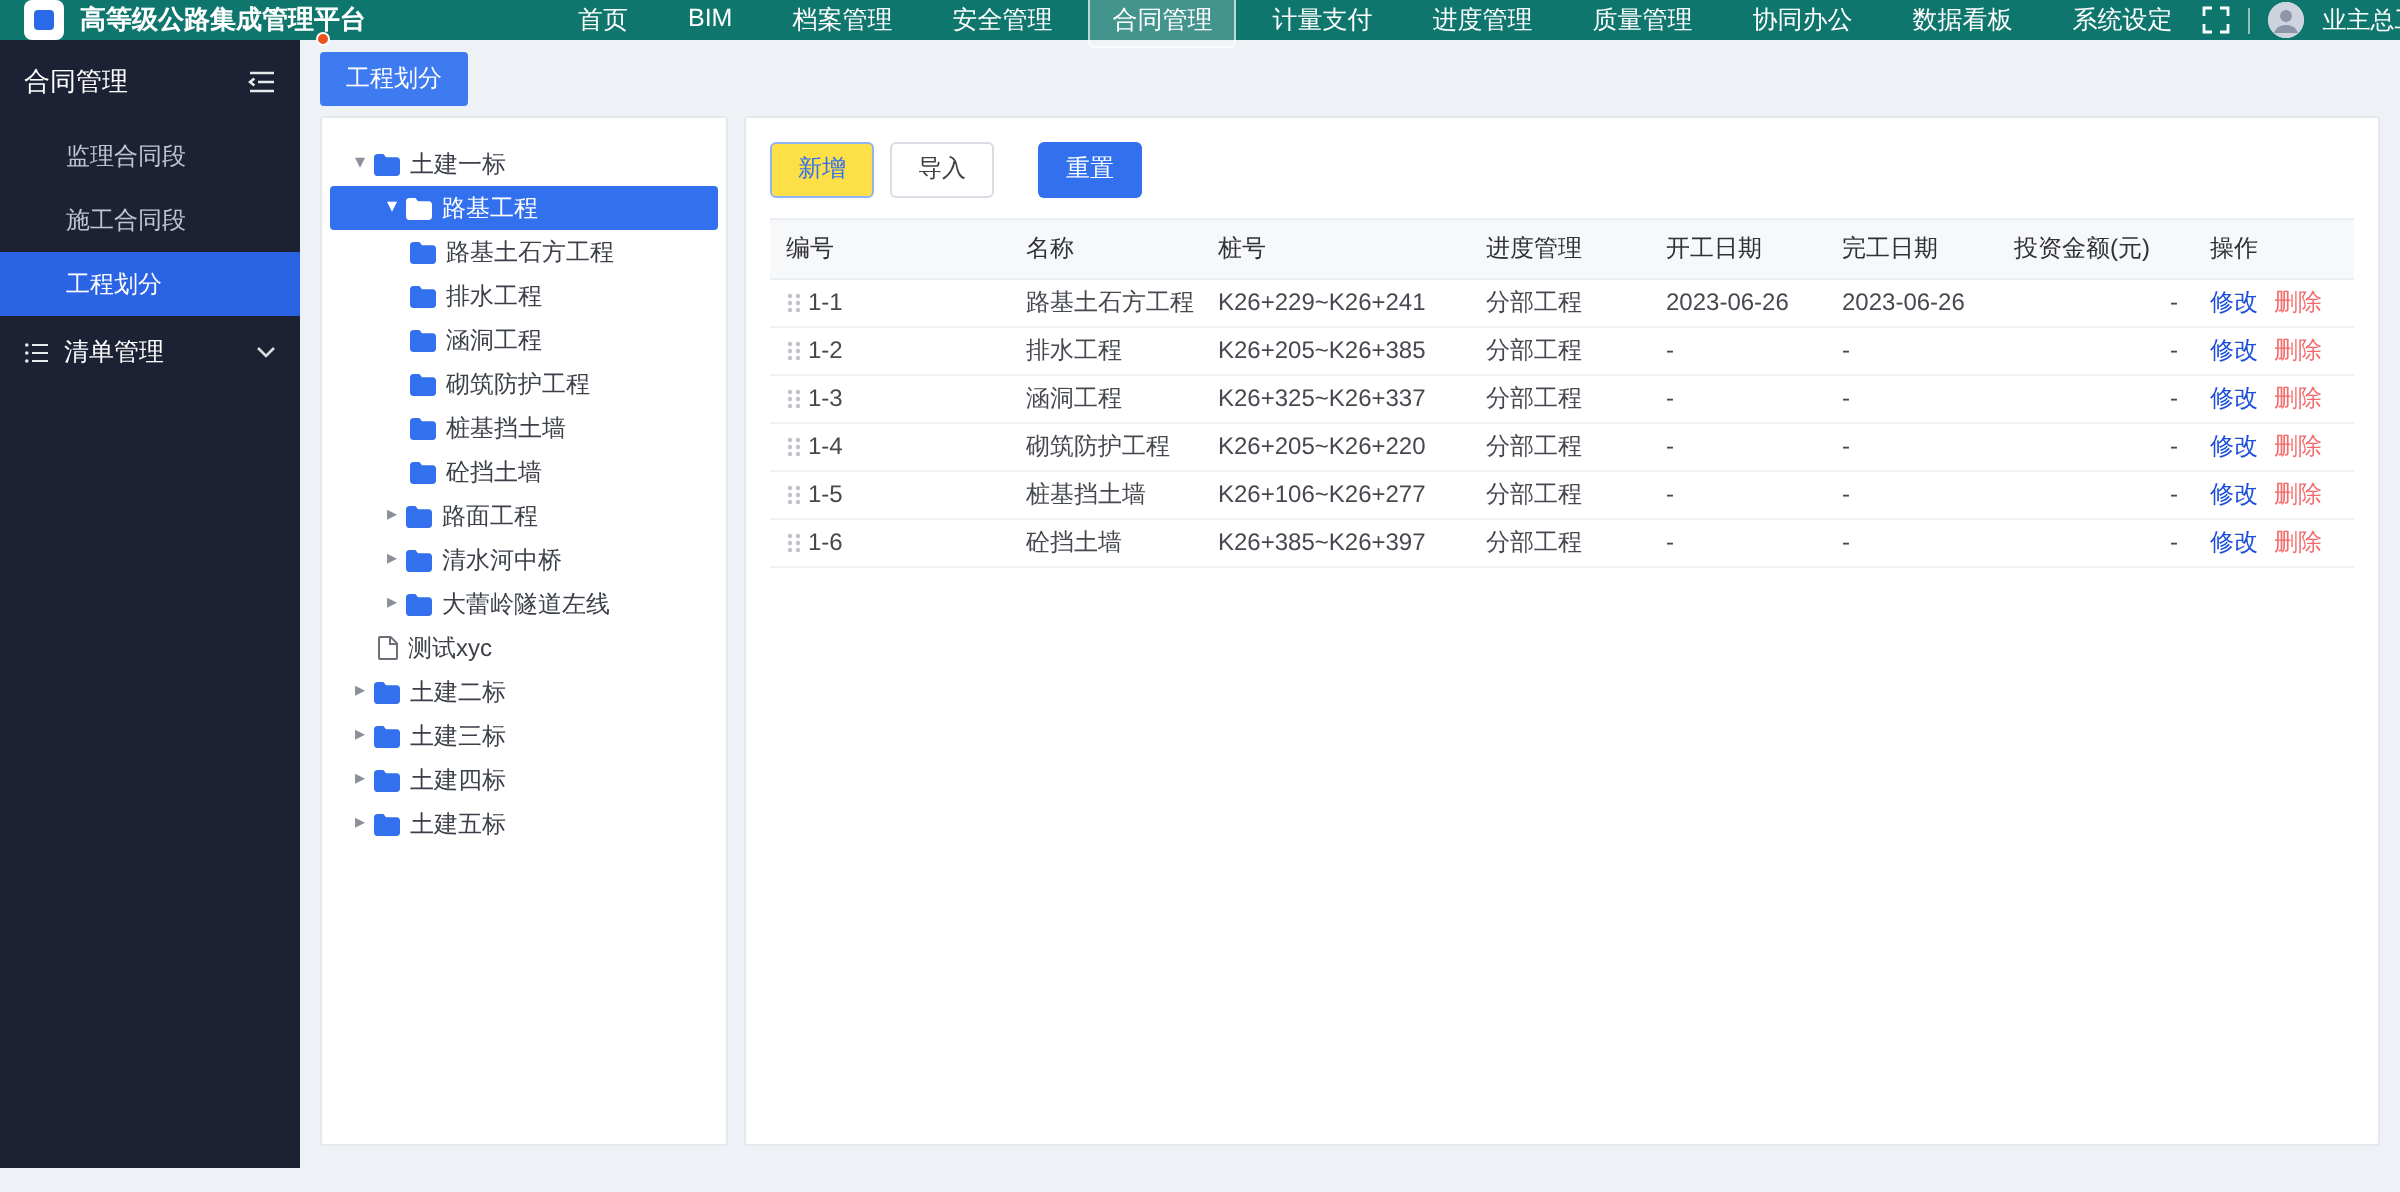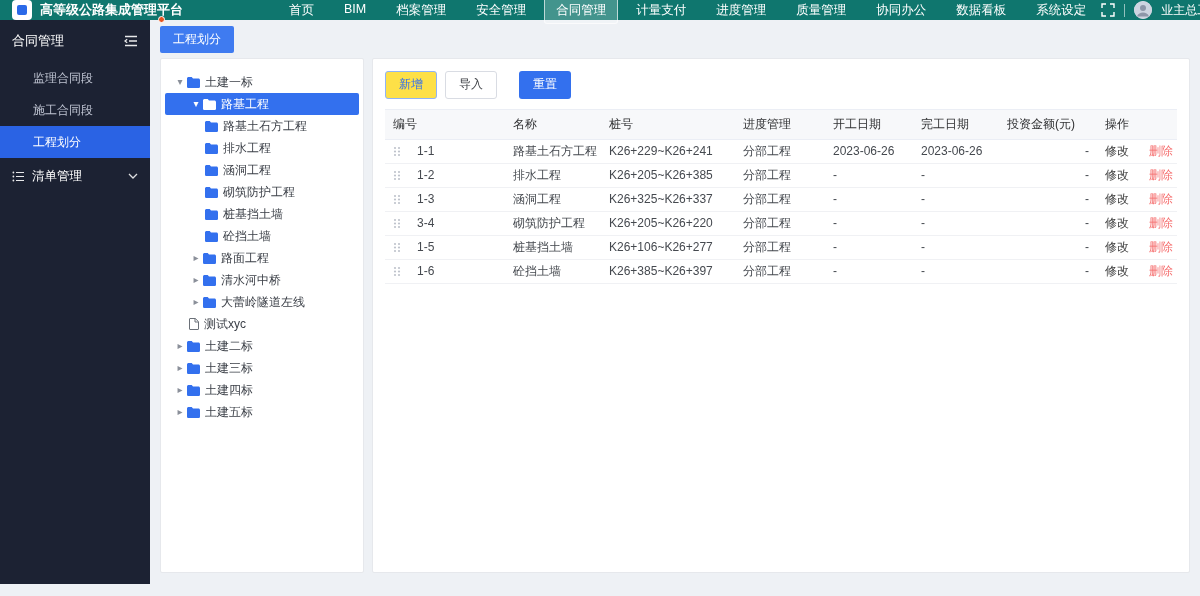--- a/index.html
+++ b/index.html
@@ -55,24 +55,24 @@
   .btn{font-size:12px;padding:5px 13px;border-radius:3px;cursor:pointer;border:1px solid transparent;line-height:1.3}
   .btn-add{background:#fde047;border-color:#8fb3f7;color:#3370ee}
   .btn-import{background:#fff;border-color:#d9dce3;color:#3c3f44}
   .btn-reset{background:#3370ee;color:#fff;margin-left:14px}
 
   
   table{width:100%;border-collapse:collapse;table-layout:fixed}
   thead th{background:#f7f8fa;font-size:12px;color:#303133;text-align:left;font-weight:normal;padding:6px 8px;border-top:1px solid #ebeef5;border-bottom:1px solid #ebeef5;white-space:nowrap;overflow:hidden}
   tbody td{font-size:12px;color:#45494f;padding:3px 8px;border-bottom:1px solid #f0f1f4;white-space:nowrap;overflow:hidden;height:20px;vertical-align:middle}
   th.num,td.num{text-align:right}
-  .cell-code{display:flex;align-items:center;gap:16px}
+  .cell-code{display:flex;align-items:center;gap:3px}
   .handle{display:flex;cursor:grab;flex:0 0 auto}
   .link{cursor:pointer;text-decoration:none}
-  .link-edit{color:#404040;margin-right:20px}
+  .link-edit{color:#1d4ed8;margin-right:8px}
   .link-del{color:#f56c6c}
 </style>
 </head>
 <body>
 
 <header class="topbar">
   <div class="brand">
     <div class="logo"></div>
     <span class="brand-title">高等级公路集成管理平台</span>
   </div>
@@ -398,21 +398,21 @@
                     <span class="handle">
                       <svg width="8" height="11" viewBox="0 0 8 11">
                         <circle cx="2" cy="2" r="1.1" fill="#bfc3cc"></circle>
                         <circle cx="6" cy="2" r="1.1" fill="#bfc3cc"></circle>
                         <circle cx="2" cy="5.5" r="1.1" fill="#bfc3cc"></circle>
                         <circle cx="6" cy="5.5" r="1.1" fill="#bfc3cc"></circle>
                         <circle cx="2" cy="9" r="1.1" fill="#bfc3cc"></circle>
                         <circle cx="6" cy="9" r="1.1" fill="#bfc3cc"></circle>
                       </svg>
                     </span>
-                    <span>3-4</span>
+                    <span>1-4</span>
                   </span>
                 </td>
                 <td>砌筑防护工程</td>
                 <td>K26+205~K26+220</td>
                 <td>分部工程</td>
                 <td>-</td>
                 <td>-</td>
                 <td class="num">-</td>
                 <td><a class="link link-edit">修改</a><a class="link link-del">删除</a></td>
               </tr>

